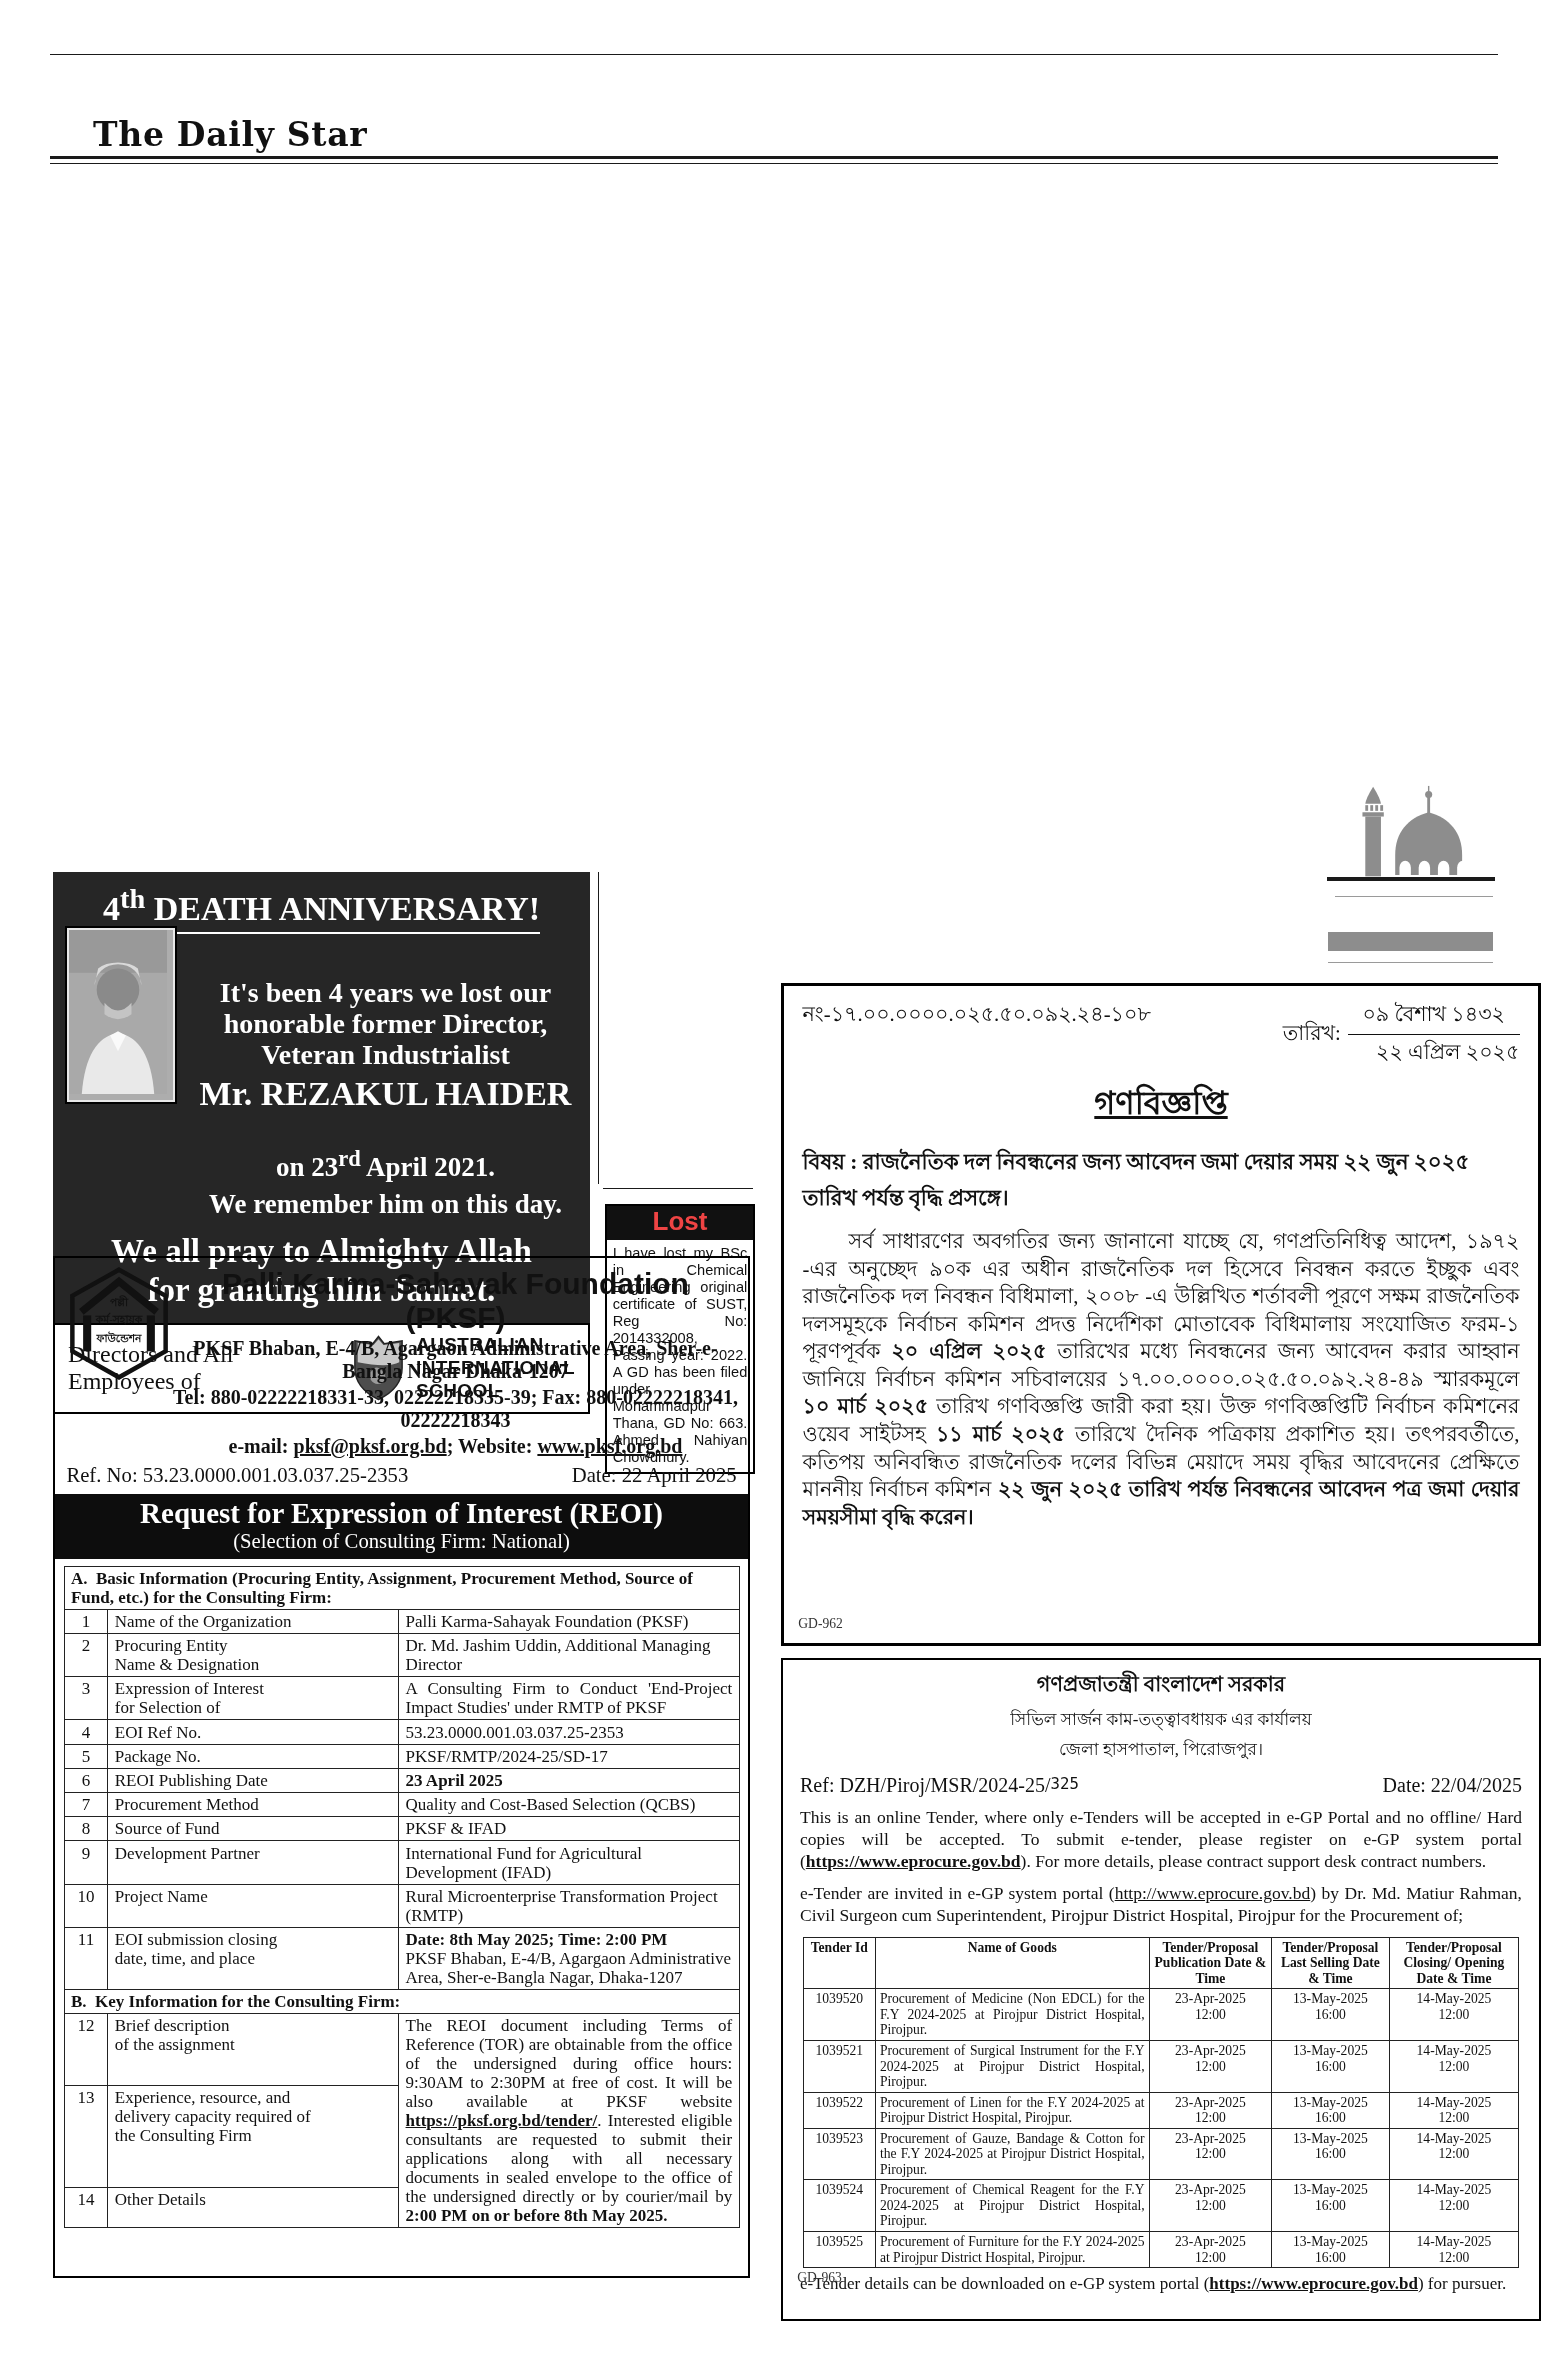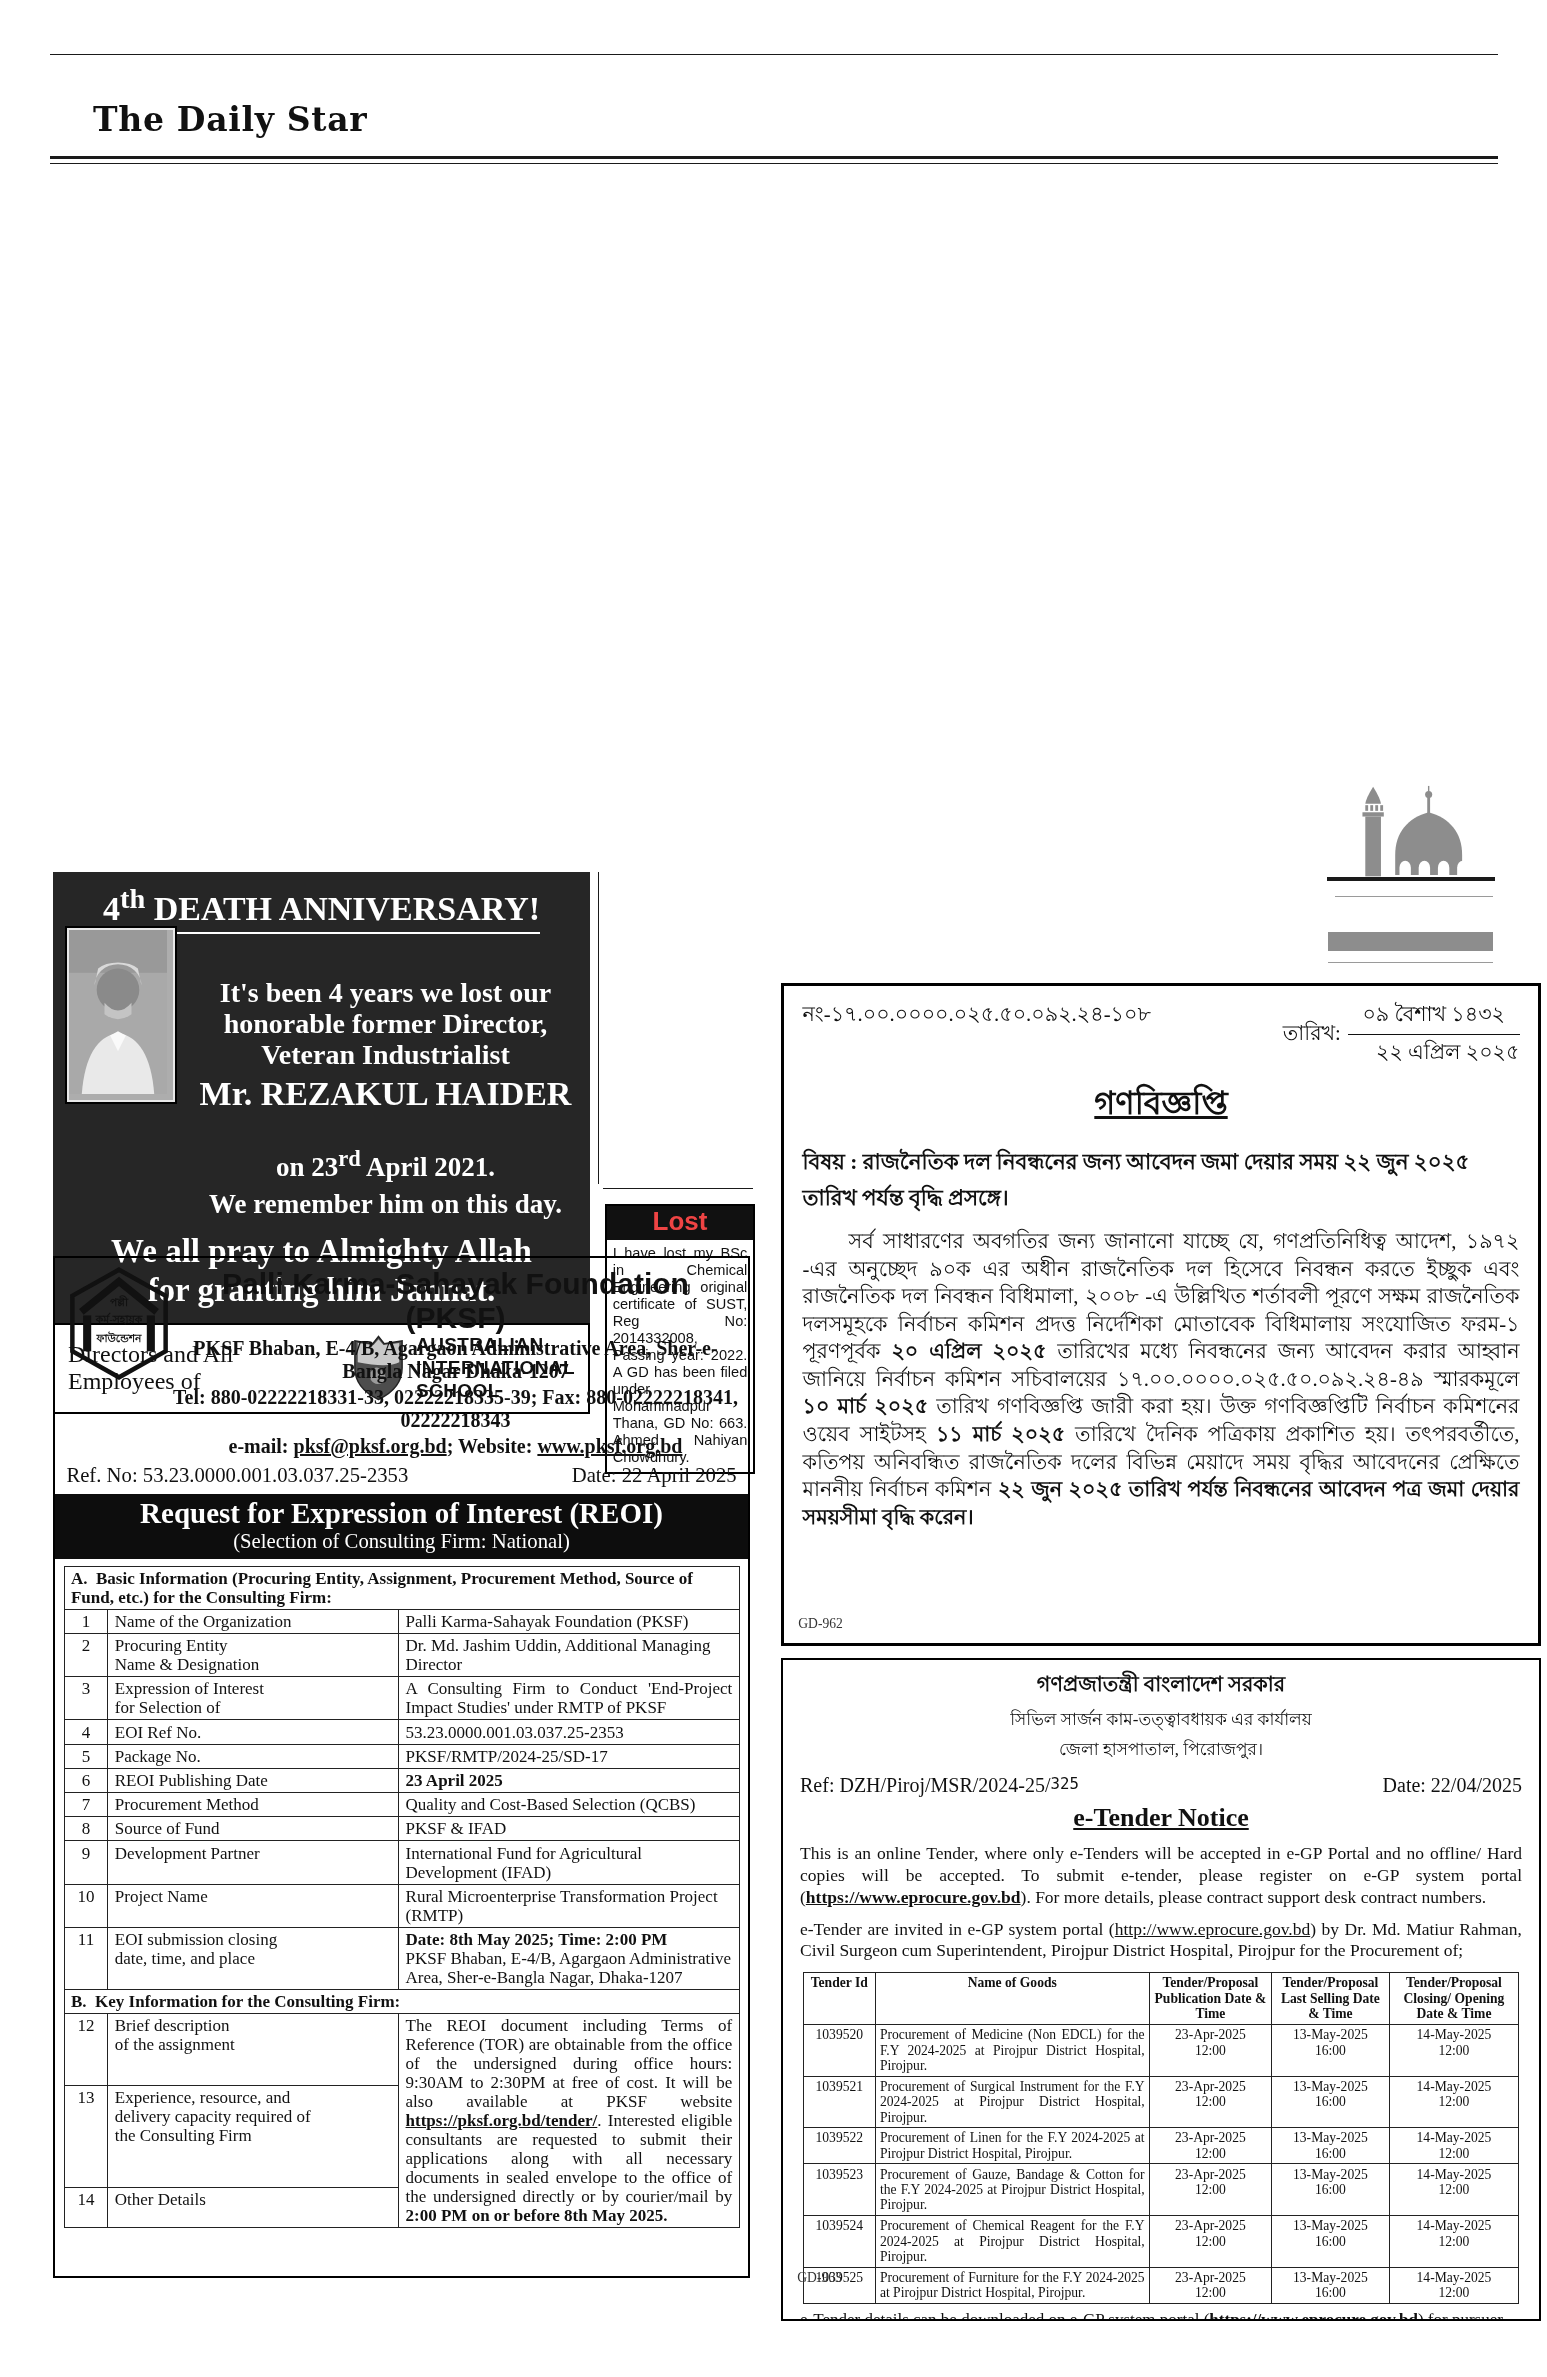--- a/index.html
+++ b/index.html
@@ -6,21 +6,21 @@
   body{width:1548px;height:2377px;position:relative;font-family:"Liberation Serif",serif;color:#111;}
   .abs{position:absolute;}
   .sans{font-family:"Liberation Sans",sans-serif;}
   .b{font-weight:bold;}
   .u{text-decoration:underline;}
   .preline{white-space:pre-line;}
   .rule{position:absolute;background:#1a1a1a;}
   .grayline{position:absolute;background:#9a9a9a;}
 
   
-  #masthead{left:93px;top:100px;font-family:"DejaVu Serif",serif;font-weight:bold;font-size:33px;letter-spacing:0.7px;text-align:right;}
+  #masthead{left:93px;top:115px;font-family:"DejaVu Serif",serif;font-weight:bold;font-size:33px;letter-spacing:0.7px;text-align:right;}
 
   
   #mosque-wrap{left:1324px;top:785px;width:178px;height:96px;}
 
   
   #ann-ad{left:53px;top:872px;width:537px;}
   #ann-black{background:#262626;color:#fff;padding:11.4px 14.3px 18.5px;position:relative;height:327px;}
   #ann-title{text-align:center;font-size:34px;font-weight:bold;border-bottom:2.1px solid #fff;display:block;width:fit-content;margin:0 auto;padding-bottom:2.9px;}
   #ann-photo{position:absolute;left:14.3px;top:56px;width:104px;height:170px;border:2.9px solid #e8e8e8;outline:2.1px solid #000;background:#adadad;}
   #ann-right{margin-left:128px;text-align:center;margin-top:43px;}
@@ -324,21 +324,20 @@
 <div id="tender-box">
   <div id="tn-head">
     <div class="g">গণপ্রজাতন্ত্রী বাংলাদেশ সরকার</div>
     <div class="o">সিভিল সার্জন কাম-তত্ত্বাবধায়ক এর কার্যালয়</div>
     <div class="p">জেলা হাসপাতাল, পিরোজপুর।</div>
   </div>
   <div id="tn-ref">
     <span><span>Ref: DZH/Piroj/MSR/2024-25/</span><span class="hand">325</span></span>
     <span>Date: 22/04/2025</span>
   </div>
-  <div id="tn-title">e-Tender Notice</div>
   <div class="tn-para"><span>This is an online Tender, where only e-Tenders will be accepted in e-GP Portal and no offline/ Hard copies will be accepted. To submit e-tender, please register on e-GP system portal (</span><span class="u b">https://www.eprocure.gov.bd</span><span>). For more details, please contract support desk contract numbers.</span></div>
   <div class="tn-para"><span>e-Tender are invited in e-GP system portal (</span><span class="u">http://www.eprocure.gov.bd</span><span>) by Dr. Md. Matiur Rahman, Civil Surgeon cum Superintendent, Pirojpur District Hospital, Pirojpur for the Procurement of;</span></div>
   <table class="tn">
     <colgroup>
         <col class="c-id">
         <col class="c-goods">
         <col class="c-d1">
         <col class="c-d2">
         <col class="c-d3">
       </colgroup>

